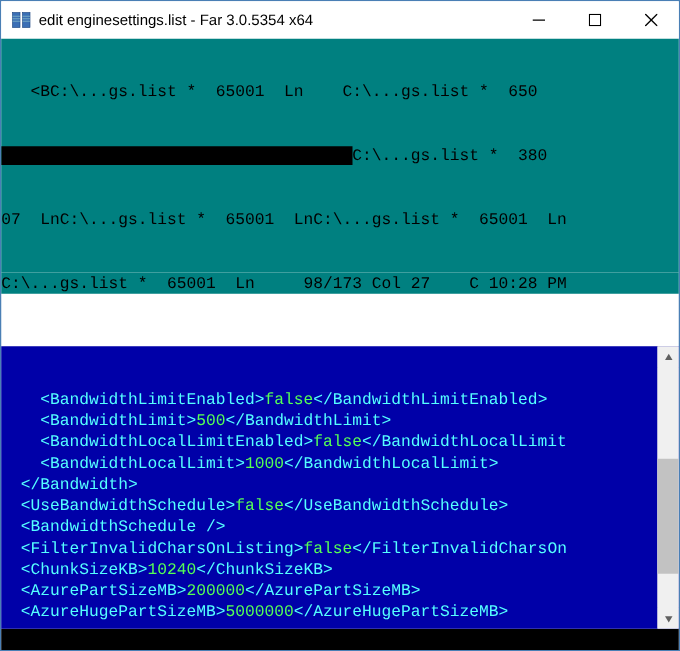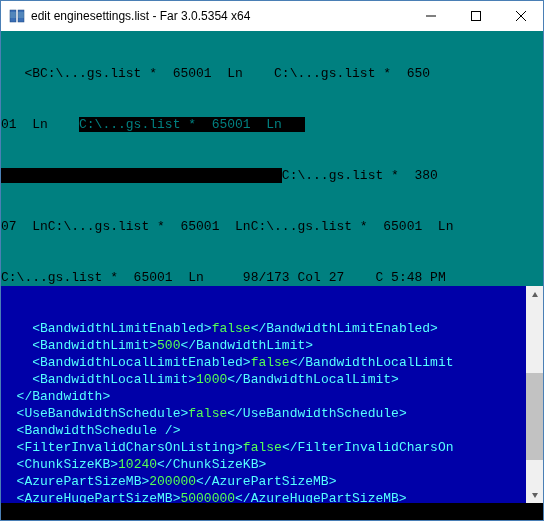--- a/index.html
+++ b/index.html
@@ -14,21 +14,21 @@
   .titlebar-buttons { display: flex; height: 100%; }
   .titlebar-btn { width: 45px; height: 29px; display: flex; align-items: center; justify-content: center; font-family: 'Segoe UI', sans-serif; }
   .titlebar-btn svg { width: 10px; height: 10px; }
   
   .top-tabs { background: #008080; color: #000; font-size: 13px; line-height: 17px; white-space: pre; overflow: hidden; }
   .top-tabs .row { height: 17px; }
   .top-tabs .active { background: #000; color: #008080; }
   
   .status-line { background: #008080; color: #000; font-size: 13px; line-height: 17px; height: 17px; white-space: pre; overflow: hidden; }
   
-  .editor { flex: 1; background: #0000a8; font-size: 13px; line-height: 17px; white-space: pre; overflow: hidden; position: relative; }
+  .editor { flex: 1; background: #0000a8; font-size: 13px; line-height: 17px; white-space: pre; overflow: hidden; position: relative; margin-top: 42px; }
   .editor-content { padding: 0; }
   .ln { height: 17px; overflow: hidden; }
   
   .tag { color: #55ffff; }
   .num { color: #55ff55; }
   
   .scrollbar-v { position: absolute; right: 0; top: 0; width: 17px; height: 100%; background: #f0f0f0; }
   .scrollbar-v .track { position: absolute; top: 17px; bottom: 17px; left: 0; right: 0; background: #f0f0f0; }
   .scrollbar-v .thumb { position: absolute; left: 0; right: 0; background: #c2c2c2; }
   .scrollbar-v .arrow { position: absolute; left: 0; width: 17px; height: 17px; background: #f0f0f0; display: flex; align-items: center; justify-content: center; }
@@ -72,26 +72,25 @@
           <svg viewBox="0 0 10 10">
             <line x1="0" y1="0" x2="10" y2="10" stroke="#000" stroke-width="1"></line>
             <line x1="10" y1="0" x2="0" y2="10" stroke="#000" stroke-width="1"></line>
           </svg>
         </div>
     </div>
   </div>
 
   <div class="top-tabs">
     <div class="row"><span>   &lt;BC:\...gs.list *  65001  Ln    C:\...gs.list *  650</span></div>
-    <div class="row"><span>01  Ln    </span><span class="active">C:\...gs.list *  65001  Ln   </span></div>
     <div class="row"><span class="active">                                    </span><span>C:\...gs.list *  380</span></div>
     <div class="row"><span>07  LnC:\...gs.list *  65001  LnC:\...gs.list *  65001  Ln</span></div>
   </div>
 
-  <div class="status-line"><span>C:\...gs.list *  65001  Ln</span><span>     98/173 Col 27    C 5:48 PM</span></div>
+  <div class="status-line"><span>C:\...gs.list *  65001  Ln</span><span>     98/173 Col 27    C 10:28 PM</span></div>
 
   <div class="editor">
     <div class="editor-content" id="editor-content"><div class="ln"><span>    </span><span class="tag">&lt;BandwidthLimitEnabled&gt;</span><span class="num">false</span><span class="tag">&lt;/BandwidthLimitEnabled&gt;</span></div><div class="ln"><span>    </span><span class="tag">&lt;BandwidthLimit&gt;</span><span class="num">500</span><span class="tag">&lt;/BandwidthLimit&gt;</span></div><div class="ln"><span>    </span><span class="tag">&lt;BandwidthLocalLimitEnabled&gt;</span><span class="num">false</span><span class="tag">&lt;/BandwidthLocalLimit</span></div><div class="ln"><span>    </span><span class="tag">&lt;BandwidthLocalLimit&gt;</span><span class="num">1000</span><span class="tag">&lt;/BandwidthLocalLimit&gt;</span></div><div class="ln"><span>  </span><span class="tag">&lt;/Bandwidth&gt;</span></div><div class="ln"><span>  </span><span class="tag">&lt;UseBandwidthSchedule&gt;</span><span class="num">false</span><span class="tag">&lt;/UseBandwidthSchedule&gt;</span></div><div class="ln"><span>  </span><span class="tag">&lt;BandwidthSchedule /&gt;</span></div><div class="ln"><span>  </span><span class="tag">&lt;FilterInvalidCharsOnListing&gt;</span><span class="num">false</span><span class="tag">&lt;/FilterInvalidCharsOn</span></div><div class="ln"><span>  </span><span class="tag">&lt;ChunkSizeKB&gt;</span><span class="num">10240</span><span class="tag">&lt;/ChunkSizeKB&gt;</span></div><div class="ln"><span>  </span><span class="tag">&lt;AzurePartSizeMB&gt;</span><span class="num">200000</span><span class="tag">&lt;/AzurePartSizeMB&gt;</span></div><div class="ln"><span>  </span><span class="tag">&lt;AzureHugePartSizeMB&gt;</span><span class="num">5000000</span><span class="tag">&lt;/AzureHugePartSizeMB&gt;</span></div></div>
     <div class="scrollbar-v">
       <div class="arrow up"><svg viewBox="0 0 8 8">
             <polygon points="4,1 7,6 1,6"></polygon>
           </svg></div>
       <div class="track">
         <div class="thumb" id="sb-thumb" style="top: 38%; height: 48%;"></div>
       </div>

